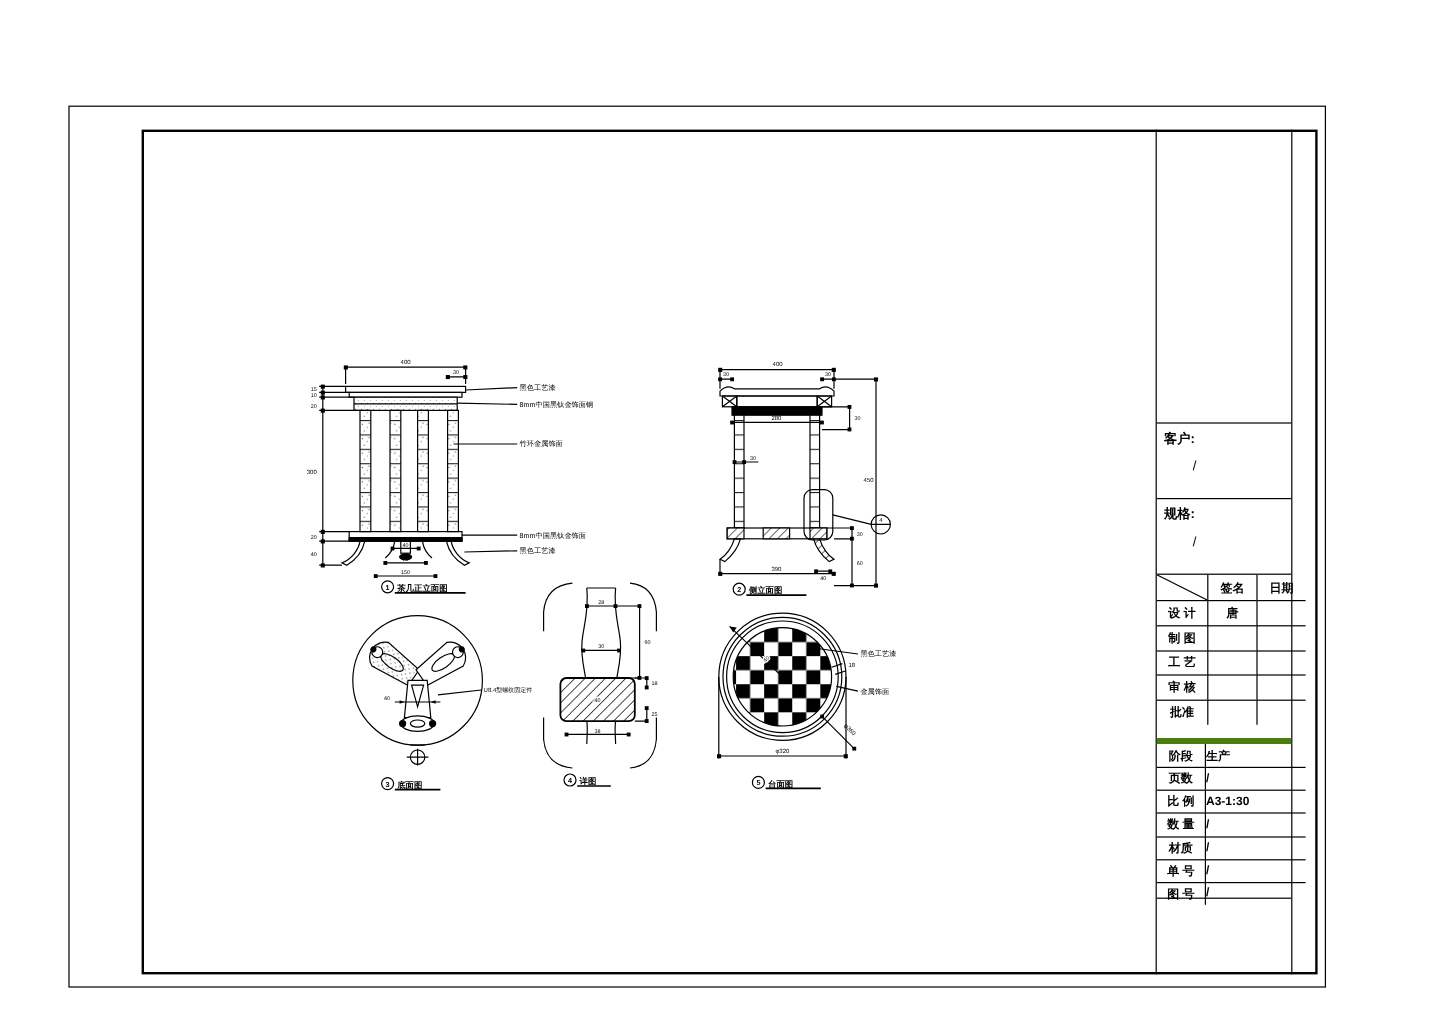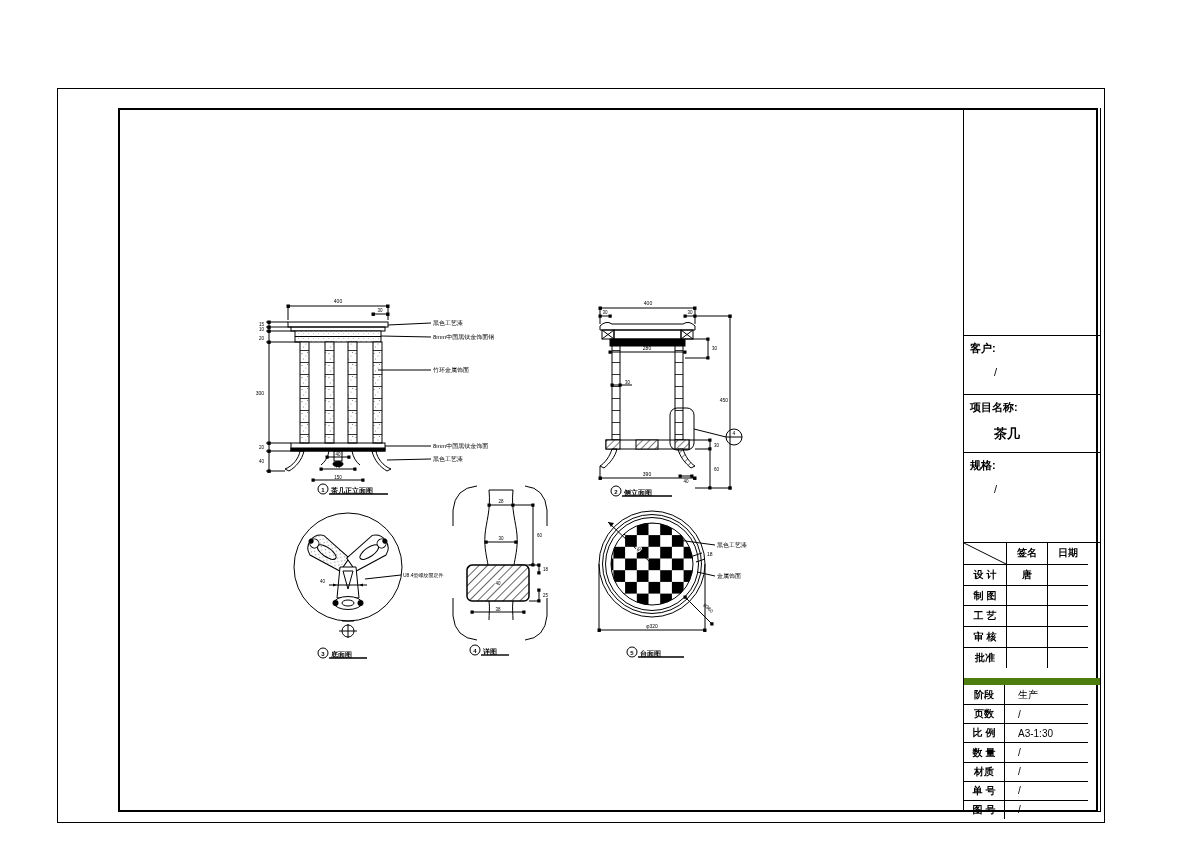--- a/index.html
+++ b/index.html
@@ -1,34 +1,34 @@
 <!DOCTYPE html>
 <html><head>
 <meta charset="utf-8">
 <style>
   html,body{margin:0;padding:0;background:#ffffff;width:1191px;height:842px;
     font-family:"Liberation Sans","DejaVu Sans",sans-serif;color:#000;}
   .abs{position:absolute;}
   #sheet-outer{left:57px;top:88px;width:1046px;height:733px;border:1px solid #000;}
   #sheet-inner{left:118px;top:108px;width:980px;height:704px;border:2px solid #000;box-sizing:border-box;}
   
-  #titleblock{left:963px;top:108px;width:138px;height:704px;border-left:1px solid #000;border-right:1px solid #000;box-sizing:border-box;display:flex;flex-direction:column;}
+  #titleblock{left:963px;top:108px;width:114px;height:704px;border-left:1px solid #000;border-right:1px solid #000;box-sizing:border-box;display:flex;flex-direction:column;}
   .tb-sec{box-sizing:border-box;border-top:1px solid #000;position:relative;}
   .tb-sec.first{border-top:none;}
   .tb-label{font-weight:bold;font-size:11px;padding:5px 0 0 6px;}
   .tb-value{font-size:11px;padding:10px 0 0 30px;}
   .tb-value.big{font-weight:bold;font-size:13px;}
   .grid-table{display:grid;box-sizing:border-box;}
   .grid-table .cell{box-sizing:border-box;border-top:1px solid #000;border-left:1px solid #000;
      display:flex;align-items:center;justify-content:center;font-size:10px;font-weight:bold;overflow:hidden;}
   .grid-table .cell.c0{border-left:none;text-align:right;}
   .grid-table .cell.r0{border-top:none;}
-  #sig-table{grid-template-columns:42px 41px 41px;grid-template-rows:21px repeat(5,20.8px);margin-top:31px;}
-  #prod-table{grid-template-columns:40px 84px;grid-template-rows:repeat(7,19.15px);border-top:7px solid #4d7c0f;border-bottom:1px solid #000;}
-  #prod-table .val{justify-content:flex-start;padding-left:13px;font-weight:normal;}
+  #sig-table{grid-template-columns:42px 41px 41px;grid-template-rows:21px repeat(5,20.8px);}
+  #prod-table{grid-template-columns:40px 84px;grid-template-rows:repeat(7,19.15px);border-top:5px solid #4d7c0f;border-bottom:1px solid #000;}
+  #prod-table .val{justify-content:flex-start;padding-left:0;font-weight:bold;}
   .diag-cell{position:relative;}
   .diag-cell svg{position:absolute;left:0;top:0;width:100%;height:100%;}
   
   svg text{fill:#000;}
   .dimtxt{font-size:5px;}
   .dimtxt4{font-size:4.5px;}
   .anntxt{font-size:6px;}
   .captxt{font-size:7px;font-weight:bold;}
   .capnum{font-size:6px;font-weight:bold;}
 </style>
@@ -39,24 +39,20 @@
 <div class="abs" id="sheet-inner"></div>
 
 <div class="abs" id="titleblock">
   <div class="tb-sec first" style="height:244px;"></div>
 
   <div class="tb-sec" style="height:63px;">
     <div class="tb-label">客户:</div>
     <div class="tb-value">/</div>
   </div>
 
-  <div class="tb-sec" style="height:63px;">
-    <div class="tb-label">项目名称:</div>
-    <div class="tb-value big">茶几</div>
-  </div>
 
   <div class="tb-sec" style="height:63px;">
     <div class="tb-label">规格:</div>
     <div class="tb-value">/</div>
   </div>
 
   <div class="grid-table tb-sec" id="sig-table" style="height:125px;">
     <div class="cell c0 r0 diag-cell">
       <svg viewBox="0 0 42 21" preserveAspectRatio="none">
           <line x1="0" y1="0" x2="42" y2="21" stroke="#000" stroke-width="1"></line>

